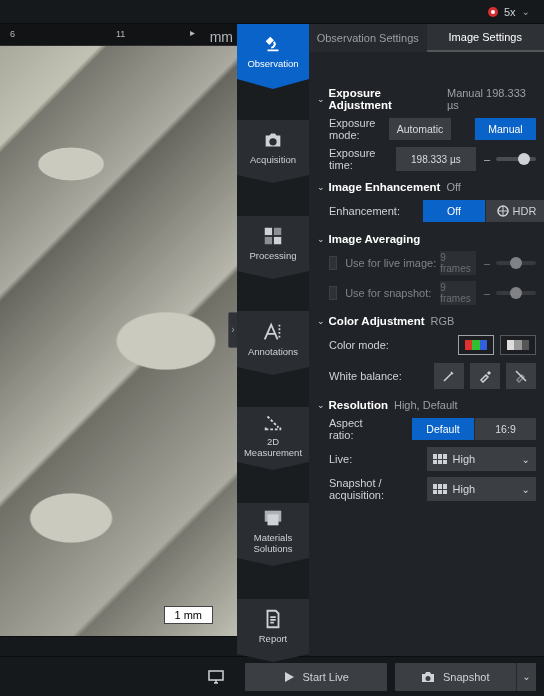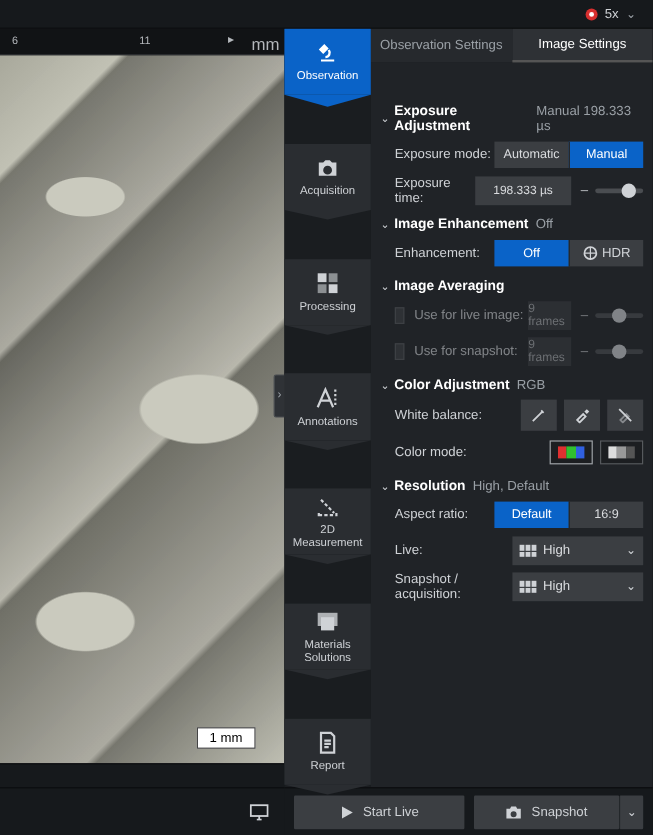--- a/index.html
+++ b/index.html
@@ -61,21 +61,21 @@
   .sect{margin-top:10px;}
   .secthd{display:flex;align-items:center;gap:4px;margin-bottom:6px;}
   .secttl{font-weight:700;color:#fff;font-size:11.5px;}
   .secval{color:var(--text-dim);margin-left:2px;}
   .caret{color:var(--text);font-size:9px;}
   .row{display:flex;align-items:center;margin:6px 0 6px 12px;min-height:24px;}
   .rl{flex:1;color:var(--text);}
   .btns{display:flex;gap:0;}
   .btn{height:22px;display:flex;align-items:center;justify-content:center;background:#3b3e42;border:none;cursor:pointer;color:#d9dbde;padding:0 8px;font-size:10.5px;}
   .btn.wide{width:62px;}
-  .btn.sel{background:var(--blue);color:#fff;}
+  .btn.sel{background:var(--blue);color:#fff;margin-left:23px;}
   .btn + .btn{border-left:1px solid #26292d;}
   .valchip{height:24px;width:80px;background:#3b3e42;color:#d9dbde;display:flex;align-items:center;justify-content:center;font-size:10px;}
   .slgrp{display:flex;align-items:center;gap:6px;margin-left:8px;}
   .minus{color:#bfc2c6;}
   .slider{position:relative;width:40px;height:4px;background:#4a4d51;border-radius:2px;}
   .slthumb{position:absolute;top:-4px;width:12px;height:12px;border-radius:50%;background:#cfd2d6;}
   .chk{width:14px;height:14px;background:#3b3e42;border:1px solid #55585c;display:inline-block;margin-right:8px;}
   .dis .rl,.dis .btn,.dis .minus,.dis .slider,.dis .chk{opacity:.55;}
   .dis .valchip{background:#2c2f33;color:#6c6f73;width:70px;}
   .swatches{display:flex;gap:6px;}
@@ -272,57 +272,57 @@
           </div>
         </div>
 
         <div class="sect">
           <div class="secthd">
             <span class="caret">⌄</span>
             <span class="secttl">Color Adjustment</span>
             <span class="secval">RGB</span>
           </div>
           <div class="row">
-            <span class="rl">White balance:</span>
-            <div class="iconbtn">
-                <svg width="14" height="14" viewBox="0 0 14 14" fill="none" stroke="#cfd2d6" stroke-width="1.5">
-                  <path d="M2 12 L10 4 M9 3l2 2"></path>
-                </svg>
-              </div>
-            <div class="iconbtn">
-                <svg width="14" height="14" viewBox="0 0 14 14" fill="none" stroke="#cfd2d6" stroke-width="1.5">
-                  <path d="M3 11l5-5 2 2-5 5zM10 4l1-1 1 1-1 1z"></path>
-                </svg>
-              </div>
-            <div class="iconbtn">
-                <svg width="14" height="14" viewBox="0 0 14 14" fill="none" stroke="#cfd2d6" stroke-width="1.5">
-                  <path d="M3 11l5-5 2 2-5 5z" opacity=".5"></path>
-                  <path d="M2 2l10 10"></path>
-                </svg>
-              </div>
-          </div>
-          <div class="row">
             <span class="rl">Color mode:</span>
             <div class="swatches">
               <div class="swatch sel">
                 <div class="rgbstripes">
                     <span style="background:#e03030"></span>
                     <span style="background:#30c030"></span>
                     <span style="background:#3060e0"></span>
                   </div>
               </div>
               <div class="swatch">
                 <div class="rgbstripes">
                     <span style="background:#ddd"></span>
                     <span style="background:#999"></span>
                     <span style="background:#555"></span>
                   </div>
               </div>
             </div>
           </div>
+          <div class="row">
+            <span class="rl">White balance:</span>
+            <div class="iconbtn">
+                <svg width="14" height="14" viewBox="0 0 14 14" fill="none" stroke="#cfd2d6" stroke-width="1.5">
+                  <path d="M2 12 L10 4 M9 3l2 2"></path>
+                </svg>
+              </div>
+            <div class="iconbtn">
+                <svg width="14" height="14" viewBox="0 0 14 14" fill="none" stroke="#cfd2d6" stroke-width="1.5">
+                  <path d="M3 11l5-5 2 2-5 5zM10 4l1-1 1 1-1 1z"></path>
+                </svg>
+              </div>
+            <div class="iconbtn">
+                <svg width="14" height="14" viewBox="0 0 14 14" fill="none" stroke="#cfd2d6" stroke-width="1.5">
+                  <path d="M3 11l5-5 2 2-5 5z" opacity=".5"></path>
+                  <path d="M2 2l10 10"></path>
+                </svg>
+              </div>
+          </div>
         </div>
 
         <div class="sect">
           <div class="secthd">
             <span class="caret">⌄</span>
             <span class="secttl">Resolution</span>
             <span class="secval">High, Default</span>
           </div>
           <div class="row">
             <span class="rl">Aspect ratio:</span>

